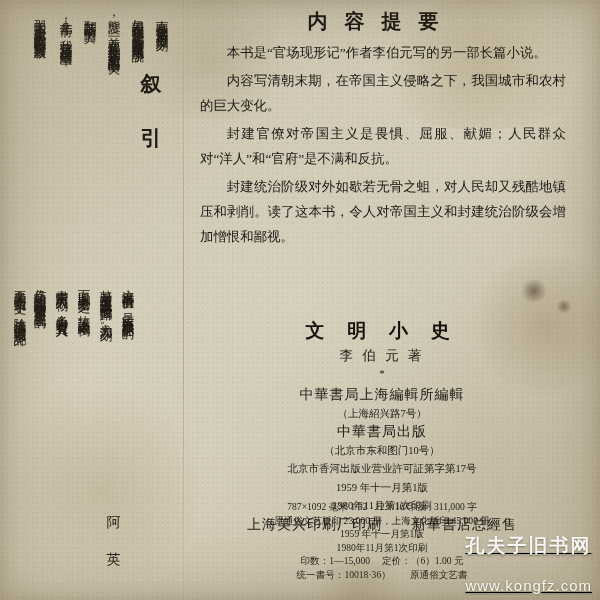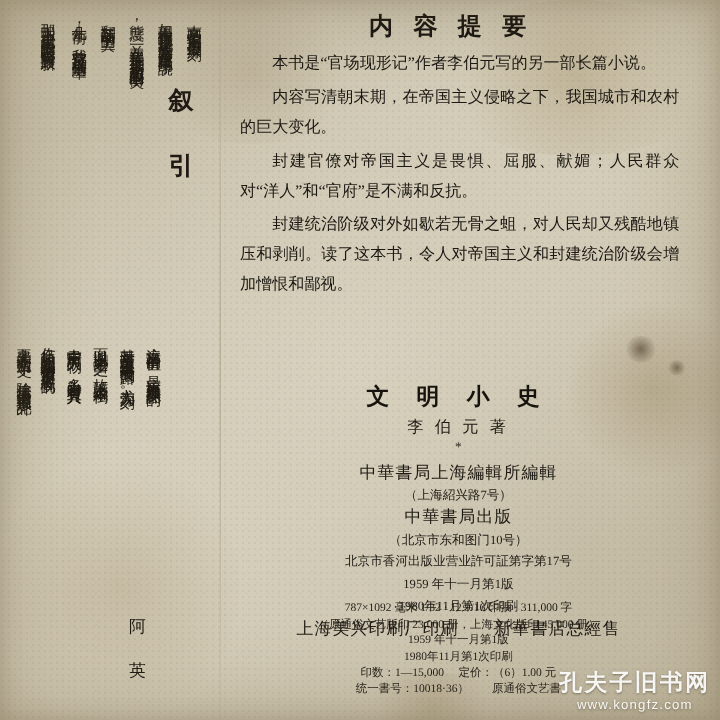--- a/index.html
+++ b/index.html
@@ -162,37 +162,38 @@
     font-size: 14px;
     letter-spacing: 10px;
     height: 80px;
   }
 
   
   .wm {
     position: absolute;
     right: 8px;
     bottom: 6px;
-    text-align: center;
+    text-align: left;
     pointer-events: none;
+    text-decoration: underline;
   }
   .wm-zh {
     font-size: 19px;
     color: rgba(255,255,255,0.92);
     text-shadow: 0 1px 2px rgba(70,60,40,0.55);
     letter-spacing: 2px;
     font-weight: bold;
   }
   .wm-en {
-    font-size: 11px;
+    font-size: 15px;
     color: rgba(255,255,255,0.92);
     text-shadow: 0 1px 2px rgba(70,60,40,0.55);
     letter-spacing: 1px;
     font-family: "Liberation Sans", sans-serif;
-    margin-top: 0;
+    margin-top: 18px;
   }
   .noise {
     position:absolute; inset:0;
     background-image:
       radial-gradient(rgba(90,75,50,0.07) 1px, rgba(0,0,0,0) 1px),
       radial-gradient(rgba(120,100,70,0.05) 1px, rgba(0,0,0,0) 1px);
     background-size: 5px 5px, 9px 9px;
     background-position: 0 0, 3px 4px;
     pointer-events:none;
   }

